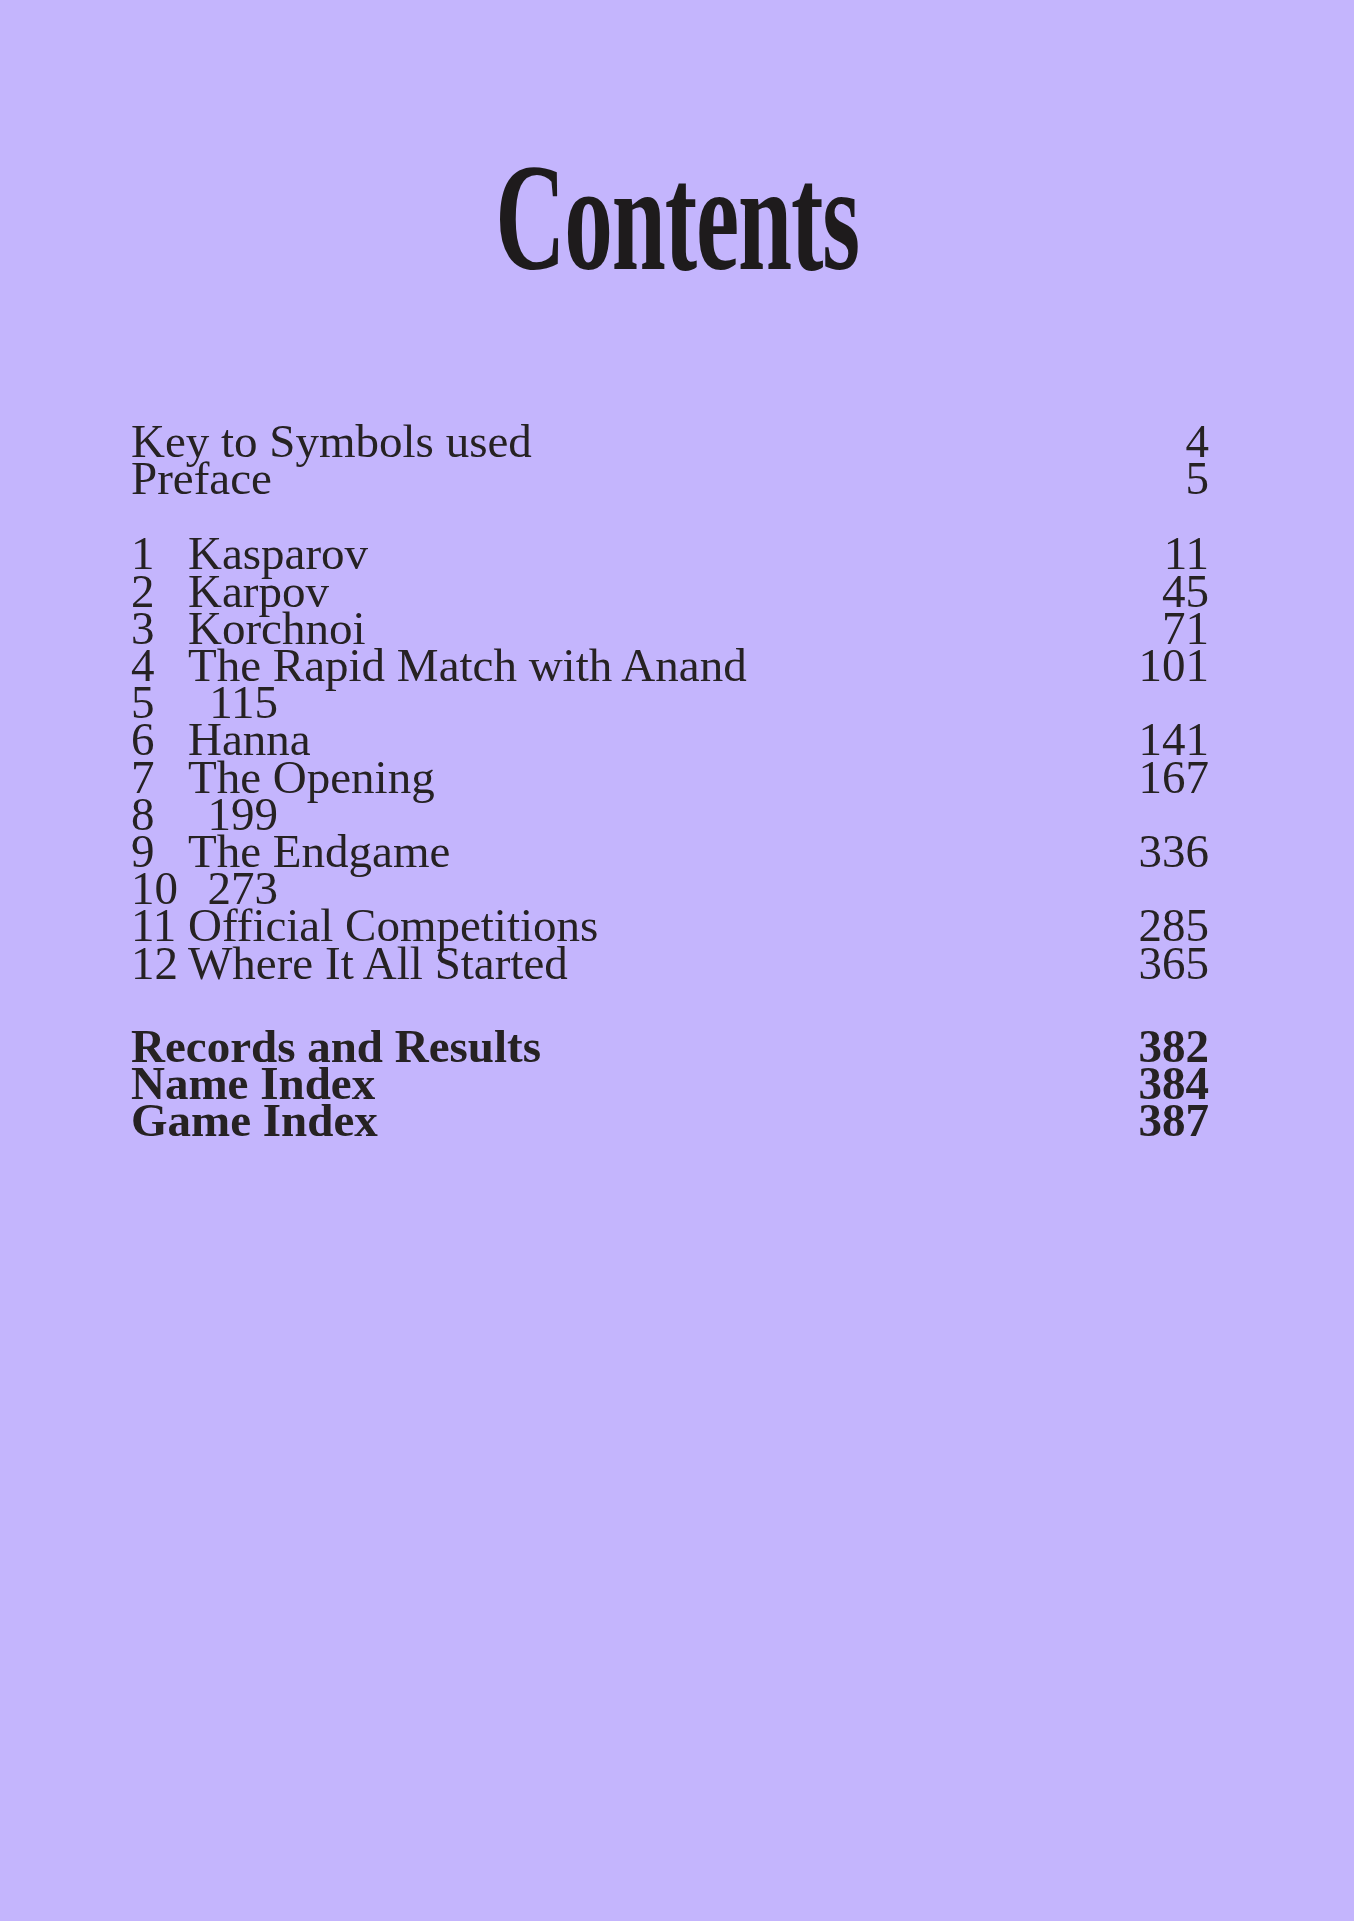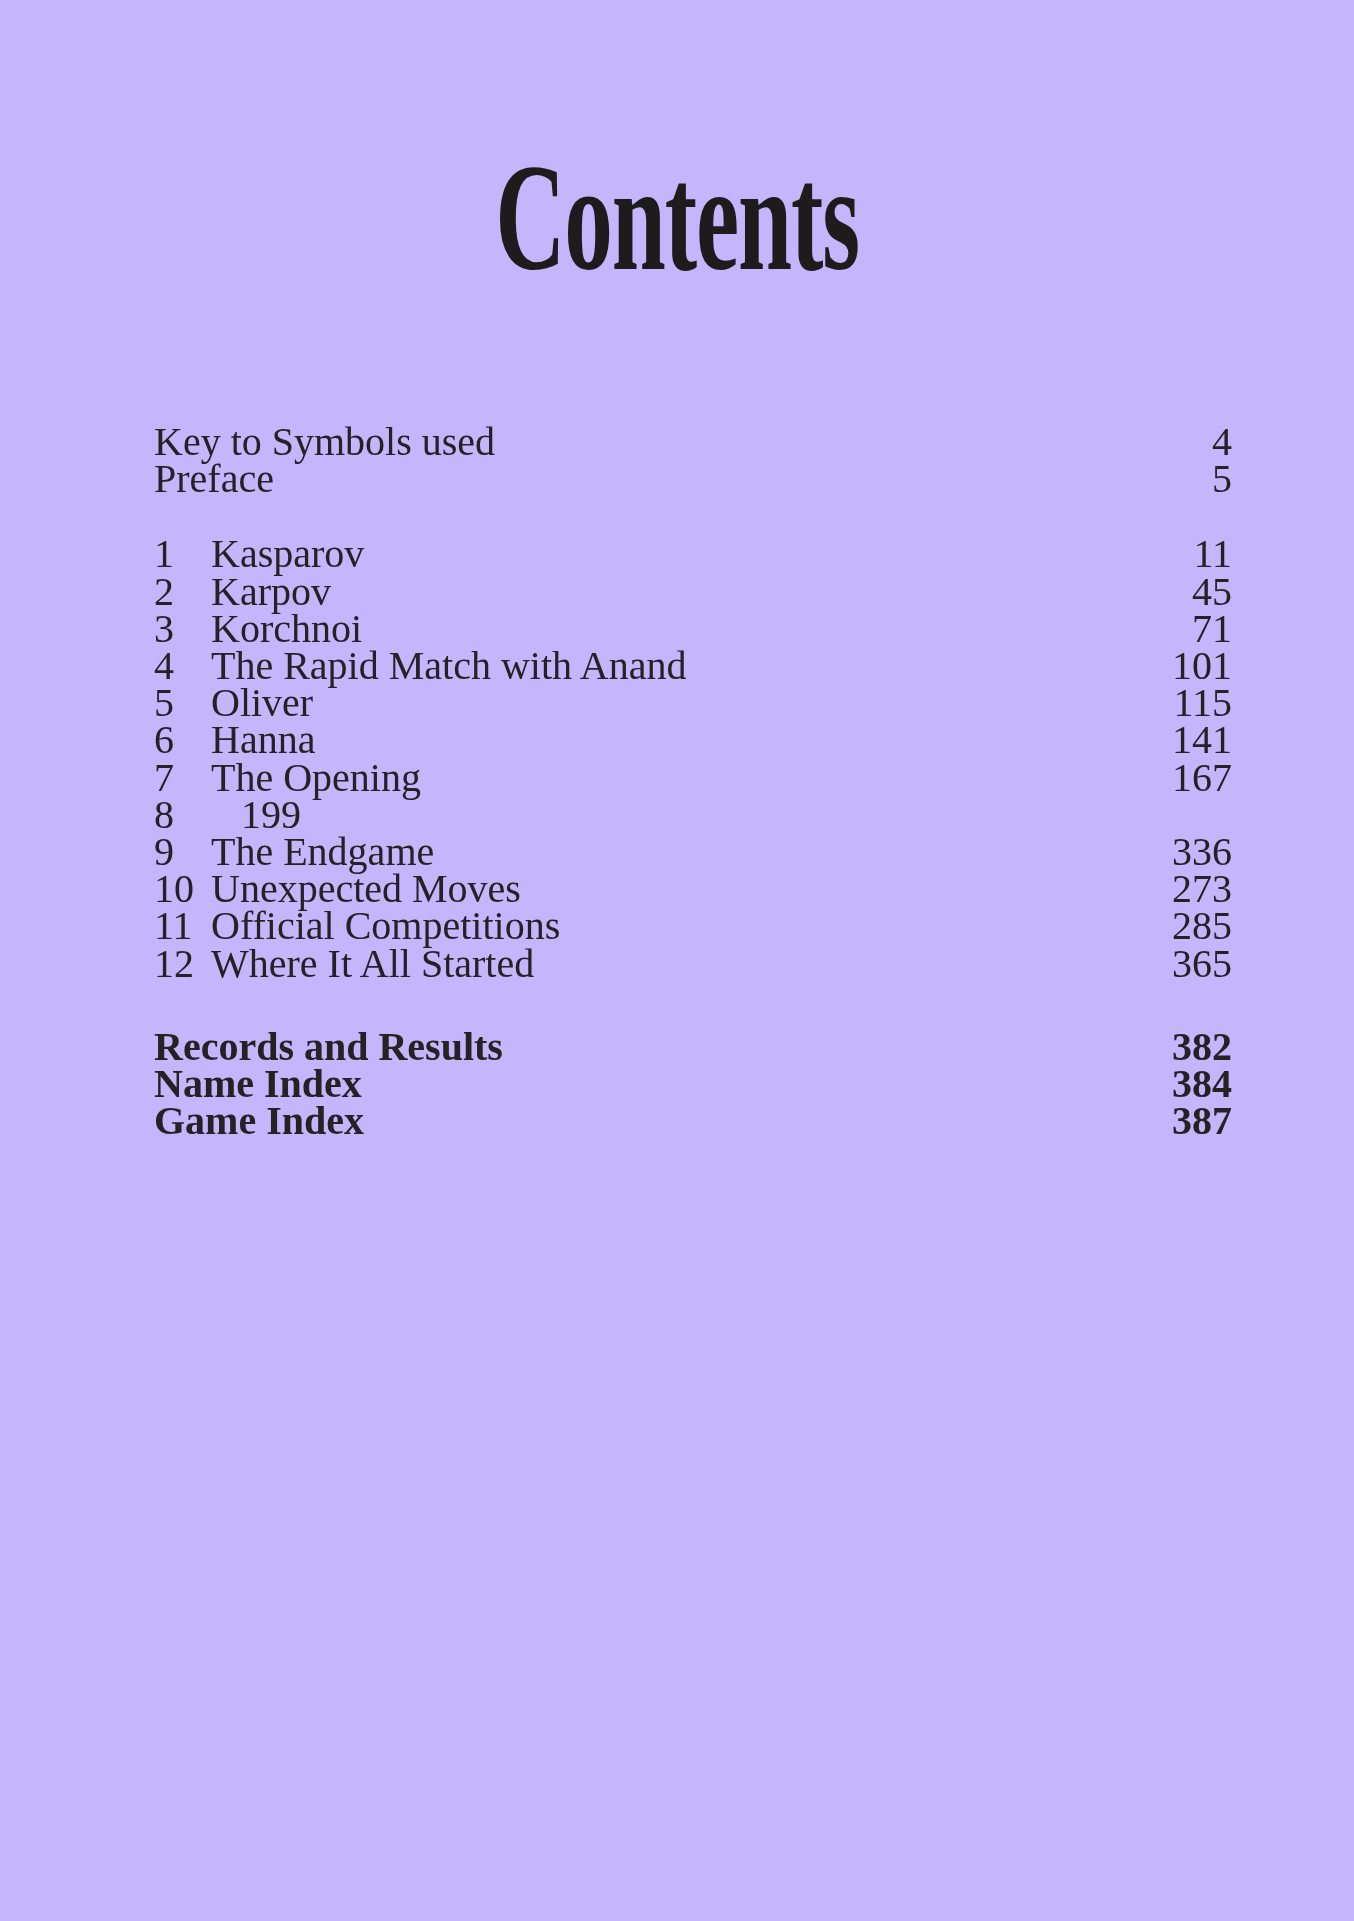--- a/index.html
+++ b/index.html
@@ -29,24 +29,24 @@
     letter-spacing: -0.012em;
     color: #1e1b1c;
   }
   .book-title .squeeze {
     display: inline-block;
     transform: scaleX(0.64);
     transform-origin: 50% 50%;
   }
   .toc {
     position: absolute;
-    left: 154px;
+    left: 131px;
     top: 423px;
     width: 1078px;
-    font-size: 40px;
+    font-size: 47px;
     line-height: 37.2px;
   }
   .toc-row {
     display: flex;
     align-items: baseline;
   }
   .toc-row .num {
     flex: 0 0 57px;
   }
   .toc-row .label {
@@ -102,21 +102,20 @@
         <span class="label">Korchnoi</span>
         <span class="pg">71</span>
       </div>
       <div class="toc-row">
         <span class="num">4</span>
         <span class="label">The Rapid Match with Anand</span>
         <span class="pg">101</span>
       </div>
       <div class="toc-row">
         <span class="num">5</span>
-        <span class="label">Oliver</span>
         <span class="pg">115</span>
       </div>
       <div class="toc-row">
         <span class="num">6</span>
         <span class="label">Hanna</span>
         <span class="pg">141</span>
       </div>
       <div class="toc-row">
         <span class="num">7</span>
         <span class="label">The Opening</span>
@@ -126,21 +125,20 @@
         <span class="num">8</span>
         <span class="pg">199</span>
       </div>
       <div class="toc-row">
         <span class="num">9</span>
         <span class="label">The Endgame</span>
         <span class="pg">336</span>
       </div>
       <div class="toc-row">
         <span class="num">10</span>
-        <span class="label">Unexpected Moves</span>
         <span class="pg">273</span>
       </div>
       <div class="toc-row">
         <span class="num">11</span>
         <span class="label">Official Competitions</span>
         <span class="pg">285</span>
       </div>
       <div class="toc-row">
         <span class="num">12</span>
         <span class="label">Where It All Started</span>

